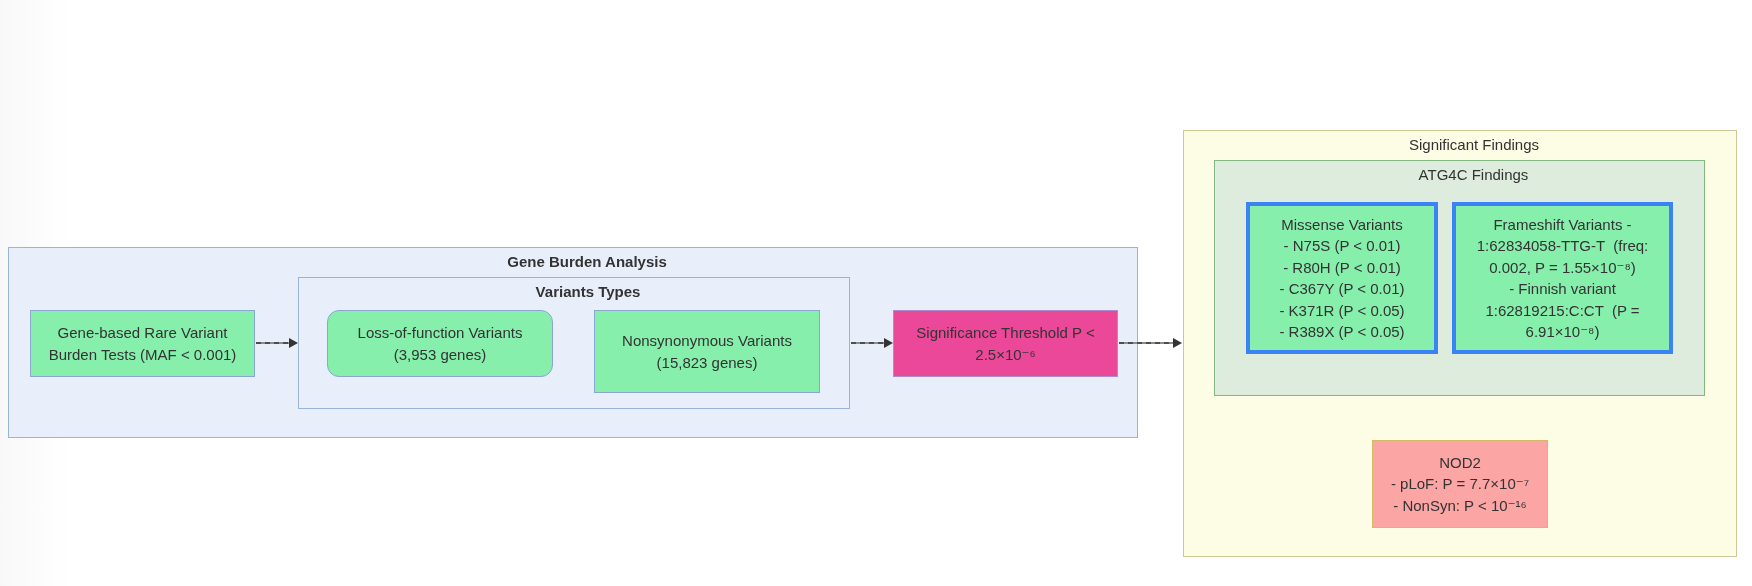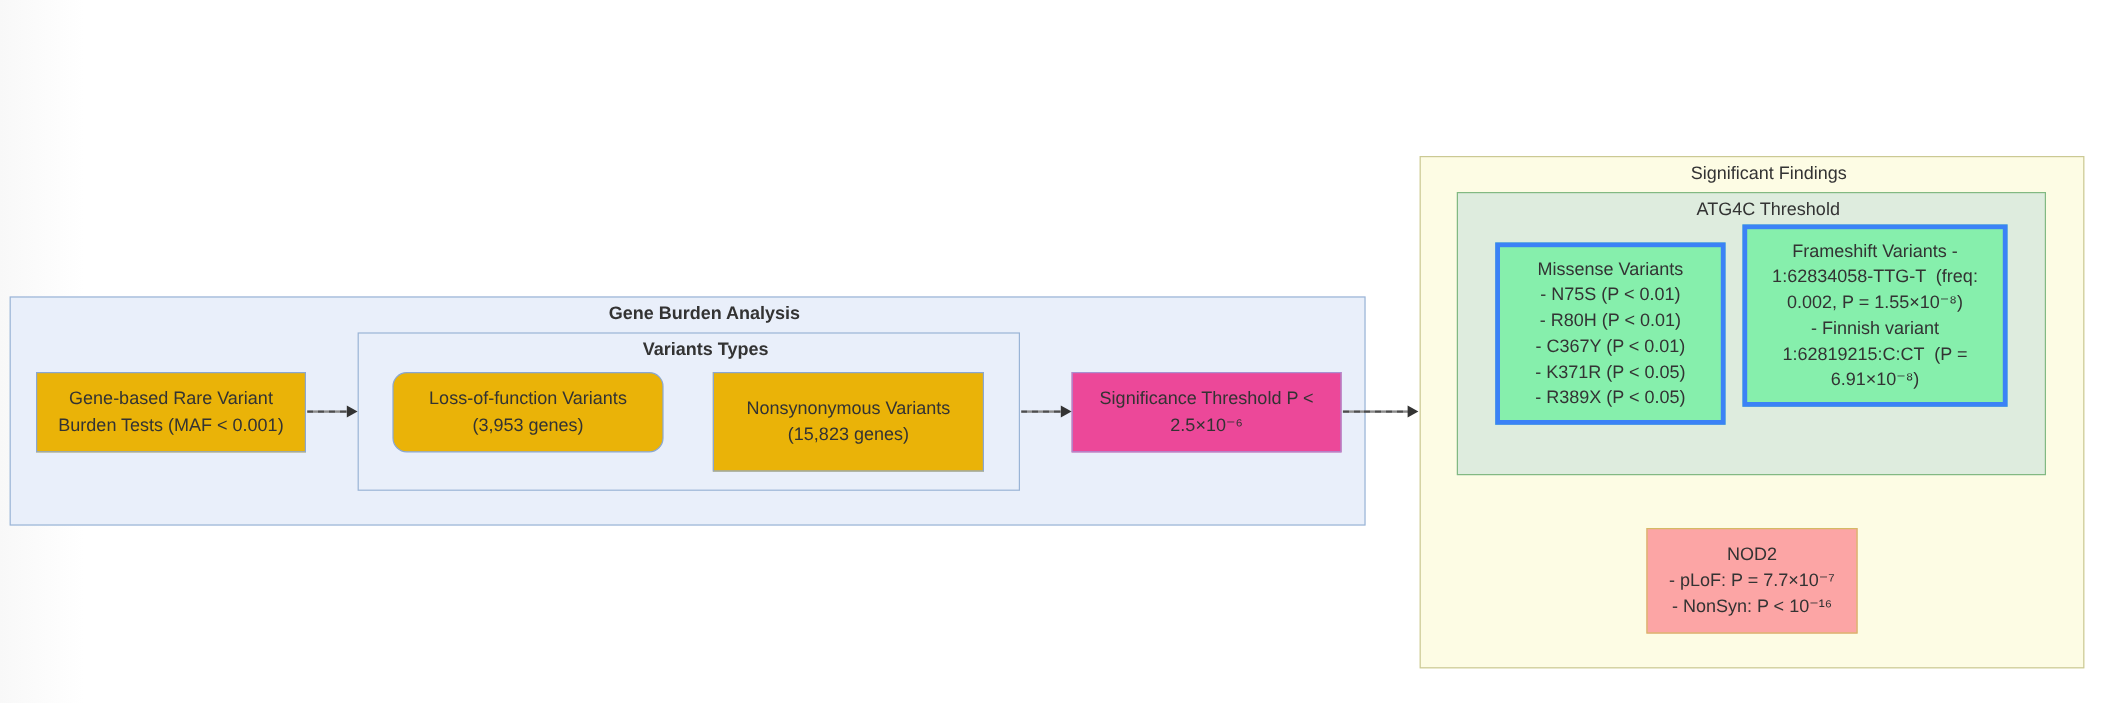--- a/index.html
+++ b/index.html
@@ -40,36 +40,36 @@
     text-align: center;
     font-size: 15px;
     line-height: 21.5px;
     white-space: pre;
   }
   
   .g-blue   { background: #e9effa; border: 1px solid #9ab4d6; font-weight: bold; }
   .g-yellow { background: #fdfce4; border: 1px solid #cbc994; }
   .g-green  { background: #deecde; border: 1px solid #82b982; }
   
-  .n-blue   { background: #eab308; border: 1px solid #8aa7d1; }
+  .n-blue   { background: #86efac; border: 1px solid #8aa7d1; }
   .n-purple { background: #ec4899; border: 1px solid #a98fd1; }
   .n-pink   { background: #86efac; border: 4px solid #3b82f6; }
   .n-gold   { background: #fca5a5; border: 1px solid #d5b965; text-align: center; }
   
   #grp-gene-burden   { left: 8px;    top: 247px; width: 1130px; height: 191px; }
   #grp-analysis      { left: 298px;  top: 277px; width: 552px;  height: 132px; }
   #grp-findings      { left: 1183px; top: 130px; width: 554px;  height: 427px; }
   #grp-atg4c         { left: 1214px; top: 160px; width: 491px;  height: 236px; }
   
   #node-burden       { left: 30px;   top: 310px; width: 225px;  height: 67px; }
   #node-lof          { left: 327px;  top: 310px; width: 226px;  height: 67px; border-radius: 12px; }
   #node-nonsyn       { left: 594px;  top: 310px; width: 226px;  height: 83px; text-align: center; }
   #node-threshold    { left: 893px;  top: 310px; width: 225px;  height: 67px; }
   #node-missense     { left: 1246px; top: 202px; width: 192px;  height: 152px; }
-  #node-frameshift   { left: 1452px; top: 187px; width: 221px;  height: 152px; }
+  #node-frameshift   { left: 1452px; top: 202px; width: 221px;  height: 152px; }
   #node-nod2         { left: 1372px; top: 440px; width: 176px;  height: 88px; }
   
   .arrow { position: absolute; height: 0; }
   .arrow-line {
     position: absolute;
     top: -1px;
     height: 2px;
     background: repeating-linear-gradient(90deg, #4d4d4d 0 5px, #8c8c8c 5px 9px);
   }
   .arrow-head {
@@ -102,21 +102,21 @@
 
   <div class="group g-blue" id="grp-analysis">
     <div class="group-title">Variants Types</div>
   </div>
 
   <div class="group g-yellow" id="grp-findings">
     <div class="group-title">Significant Findings</div>
   </div>
 
   <div class="group g-green" id="grp-atg4c">
-    <div class="group-title">ATG4C Threshold</div>
+    <div class="group-title">ATG4C Findings</div>
   </div>
 
   <div class="node n-blue" id="node-burden">Gene-based Rare Variant
 Burden Tests (MAF &lt; 0.001)</div>
   <div class="node n-blue" id="node-lof">Loss-of-function Variants
 (3,953 genes)</div>
   <div class="node n-blue" id="node-nonsyn">Nonsynonymous Variants
 (15,823 genes)</div>
   <div class="node n-purple" id="node-threshold">Significance Threshold P &lt;
 2.5×10⁻⁶</div>

